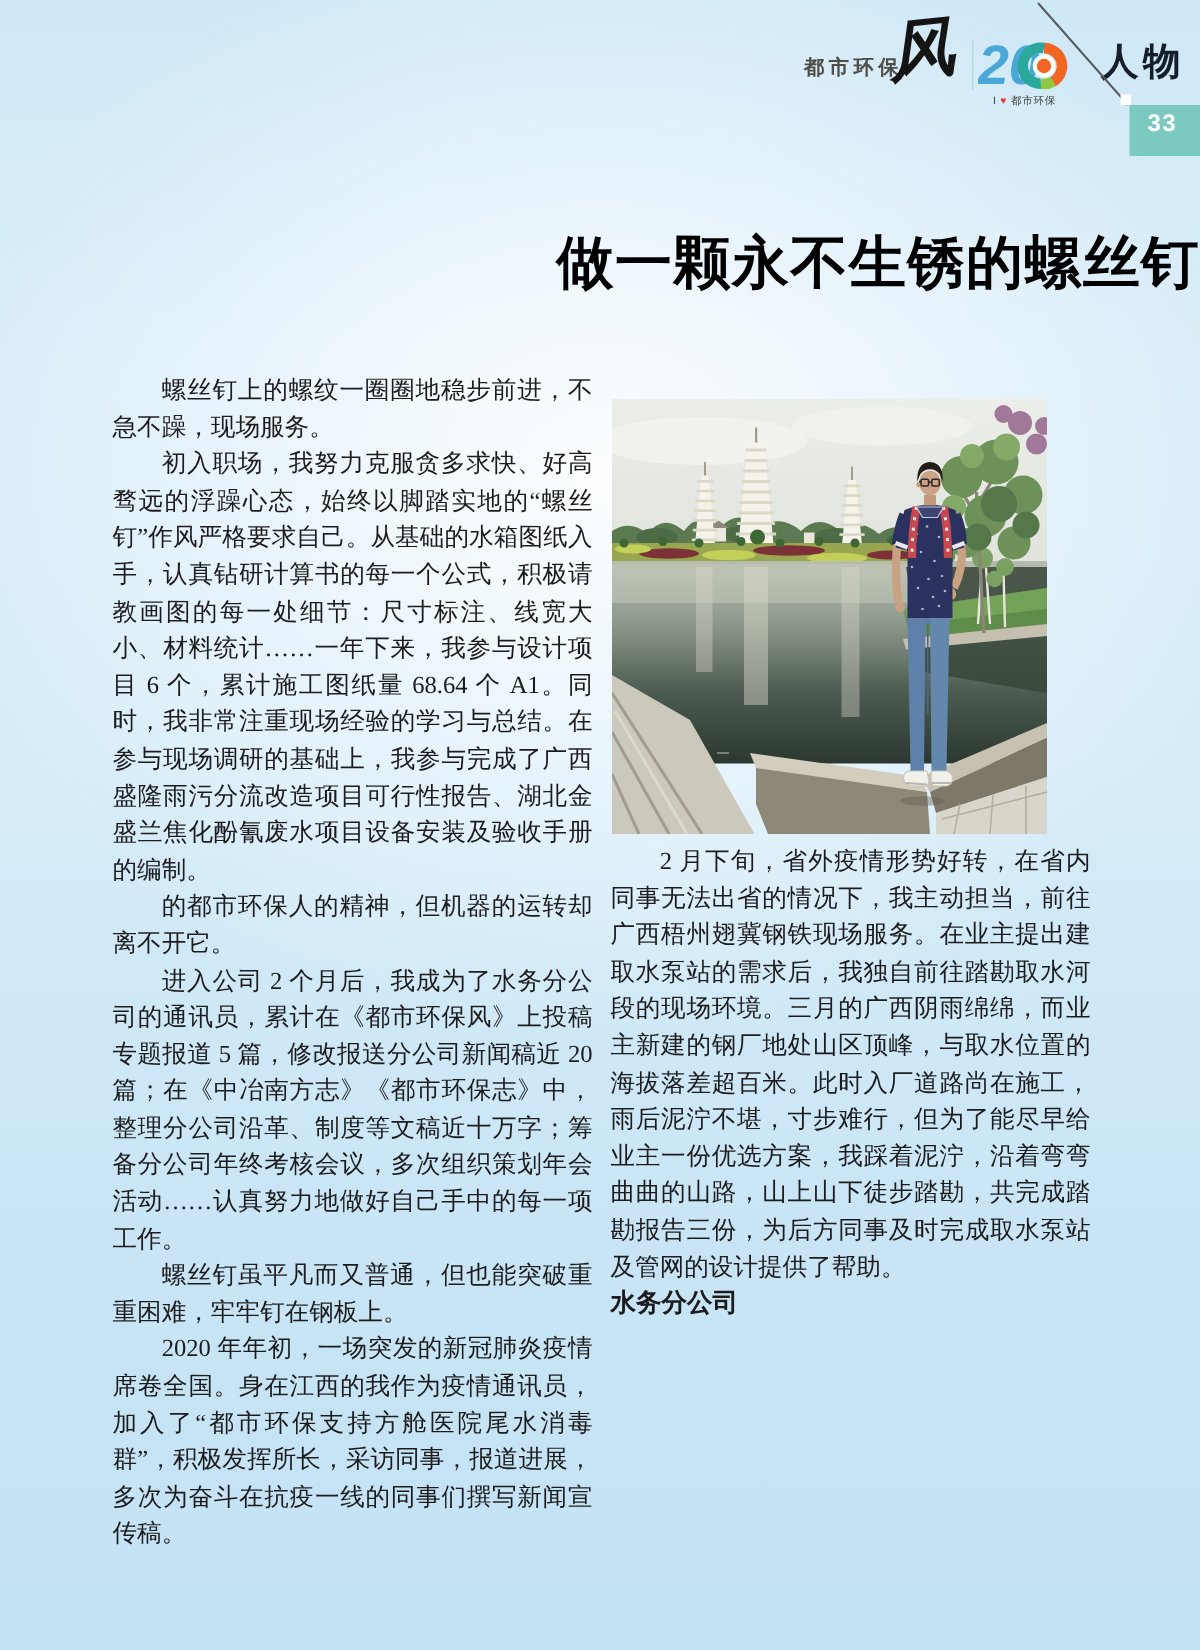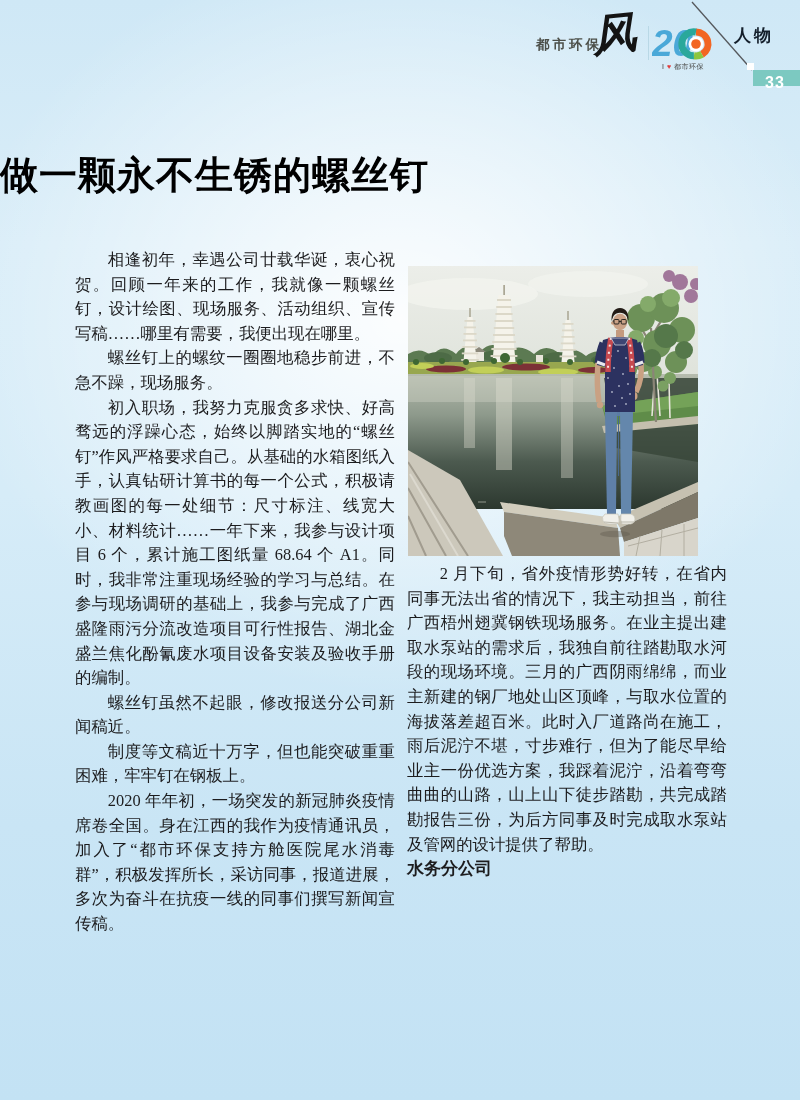--- a/index.html
+++ b/index.html
@@ -16,28 +16,28 @@
     letter-spacing:3px;color:#4c4f49;font-family:"Liberation Serif","DejaVu Serif",serif;}
   .brand-mark{position:absolute;left:592px;top:12px;font-size:44px;line-height:1;
     font-style:italic;font-weight:bold;color:#141414;transform:rotate(-6deg);
     font-family:"DejaVu Serif","Liberation Serif",serif;}
   .logo-divider{position:absolute;left:648px;top:26px;width:1px;height:34px;background:#b9d8e6;}
   .logo20{position:absolute;left:652px;top:20px;}
   .logo20 text{font-family:"Liberation Sans",sans-serif;}
   .tagline{position:absolute;left:650px;top:62px;width:66px;text-align:center;
     font-size:7px;color:#41413e;letter-spacing:.5px;white-space:nowrap;}
   .tagline .heart{color:#e03c3c;}
-  .section-label{position:absolute;left:734px;top:24px;font-size:17px;font-weight:bold;
+  .section-label{position:absolute;left:734px;top:24px;font-size:25px;font-weight:bold;
     color:#141f2b;letter-spacing:3px;}
   .corner-line{position:absolute;left:688px;top:0;z-index:3;}
-  .page-tab{position:absolute;left:753px;top:70px;width:47px;height:16px;z-index:2;
+  .page-tab{position:absolute;left:753px;top:70px;width:47px;height:34px;z-index:2;
     background:#7cc9c1;color:#fff;font-size:16px;font-weight:bold;line-height:26px;
     padding-left:12px;box-sizing:border-box;letter-spacing:1px;}
   
-  .title{position:absolute;left:0;right:0;top:150px;text-align:left;margin:0;
+  .title{position:absolute;left:0;right:0;top:150px;text-align:right;margin:0;
     font-size:38px;font-weight:800;color:#000;letter-spacing:1px;}
   .subtitle{position:absolute;left:0;right:0;top:202px;text-align:center;margin:0;
     font-size:21px;font-weight:bold;color:#0a0a0a;letter-spacing:.5px;}
   
   .col{position:absolute;width:320px;}
   .col p{margin:0;text-indent:2em;text-align:justify;font-size:16.4px;line-height:24.6px;
     color:#1c1c1e;font-family:"Liberation Serif","DejaVu Serif",serif;}
   .col-left{left:75px;top:248px;}
   .col-right{left:407px;top:562px;}
   .signature{text-indent:0 !important;text-align:left;
@@ -73,25 +73,25 @@
 
   <div class="page-tab">33</div>
   <svg class="corner-line" width="72" height="78" viewBox="0 0 72 78">
     <line x1="4" y1="2" x2="64" y2="70" stroke="#55585c" stroke-width="1.3"></line>
     <rect x="59" y="63" width="7" height="7" fill="#ffffff"></rect>
   </svg>
 
   <h1 class="title">做一颗永不生锈的螺丝钉</h1>
 
   <div class="col col-left">
-    <p>相逢初年，幸遇公司廿载华诞，衷心祝贺。回顾一年来的工作，我就像一颗螺丝钉，设计绘图、现场服务、活动组织、宣传写稿……哪里有需要，我便出现在哪里。</p>
     <p>螺丝钉上的螺纹一圈圈地稳步前进，不急不躁，现场服务。</p>
     <p>初入职场，我努力克服贪多求快、好高骛远的浮躁心态，始终以脚踏实地的“螺丝钉”作风严格要求自己。从基础的水箱图纸入手，认真钻研计算书的每一个公式，积极请教画图的每一处细节：尺寸标注、线宽大小、材料统计……一年下来，我参与设计项目 6 个，累计施工图纸量 68.64 个 A1。同时，我非常注重现场经验的学习与总结。在参与现场调研的基础上，我参与完成了广西盛隆雨污分流改造项目可行性报告、湖北金盛兰焦化酚氰废水项目设备安装及验收手册的编制。</p>
-    <p>螺丝钉虽然不起眼，修改报送分公司新闻稿近。</p>
-    <p>制度等文稿近十万字，但也能突破重重困难，牢牢钉在钢板上。</p>
+    <p>的都市环保人的精神，但机器的运转却离不开它。</p>
+    <p>进入公司 2 个月后，我成为了水务分公司的通讯员，累计在《都市环保风》上投稿专题报道 5 篇，修改报送分公司新闻稿近 20 篇；在《中冶南方志》《都市环保志》中，整理分公司沿革、制度等文稿近十万字；筹备分公司年终考核会议，多次组织策划年会活动……认真努力地做好自己手中的每一项工作。</p>
+    <p>螺丝钉虽平凡而又普通，但也能突破重重困难，牢牢钉在钢板上。</p>
     <p>2020 年年初，一场突发的新冠肺炎疫情席卷全国。身在江西的我作为疫情通讯员，加入了“都市环保支持方舱医院尾水消毒群”，积极发挥所长，采访同事，报道进展，多次为奋斗在抗疫一线的同事们撰写新闻宣传稿。</p>
   </div>
 
   <svg class="photo" viewBox="0 0 290 290">
     <defs>
       <linearGradient id="skyG" x1="0" y1="0" x2="0" y2="1">
         <stop offset="0" stop-color="#eceee9"></stop>
           <stop offset="1" stop-color="#dfe3db"></stop>
       </linearGradient>
       <linearGradient id="waterG" x1="0" y1="0" x2="0" y2="1">

